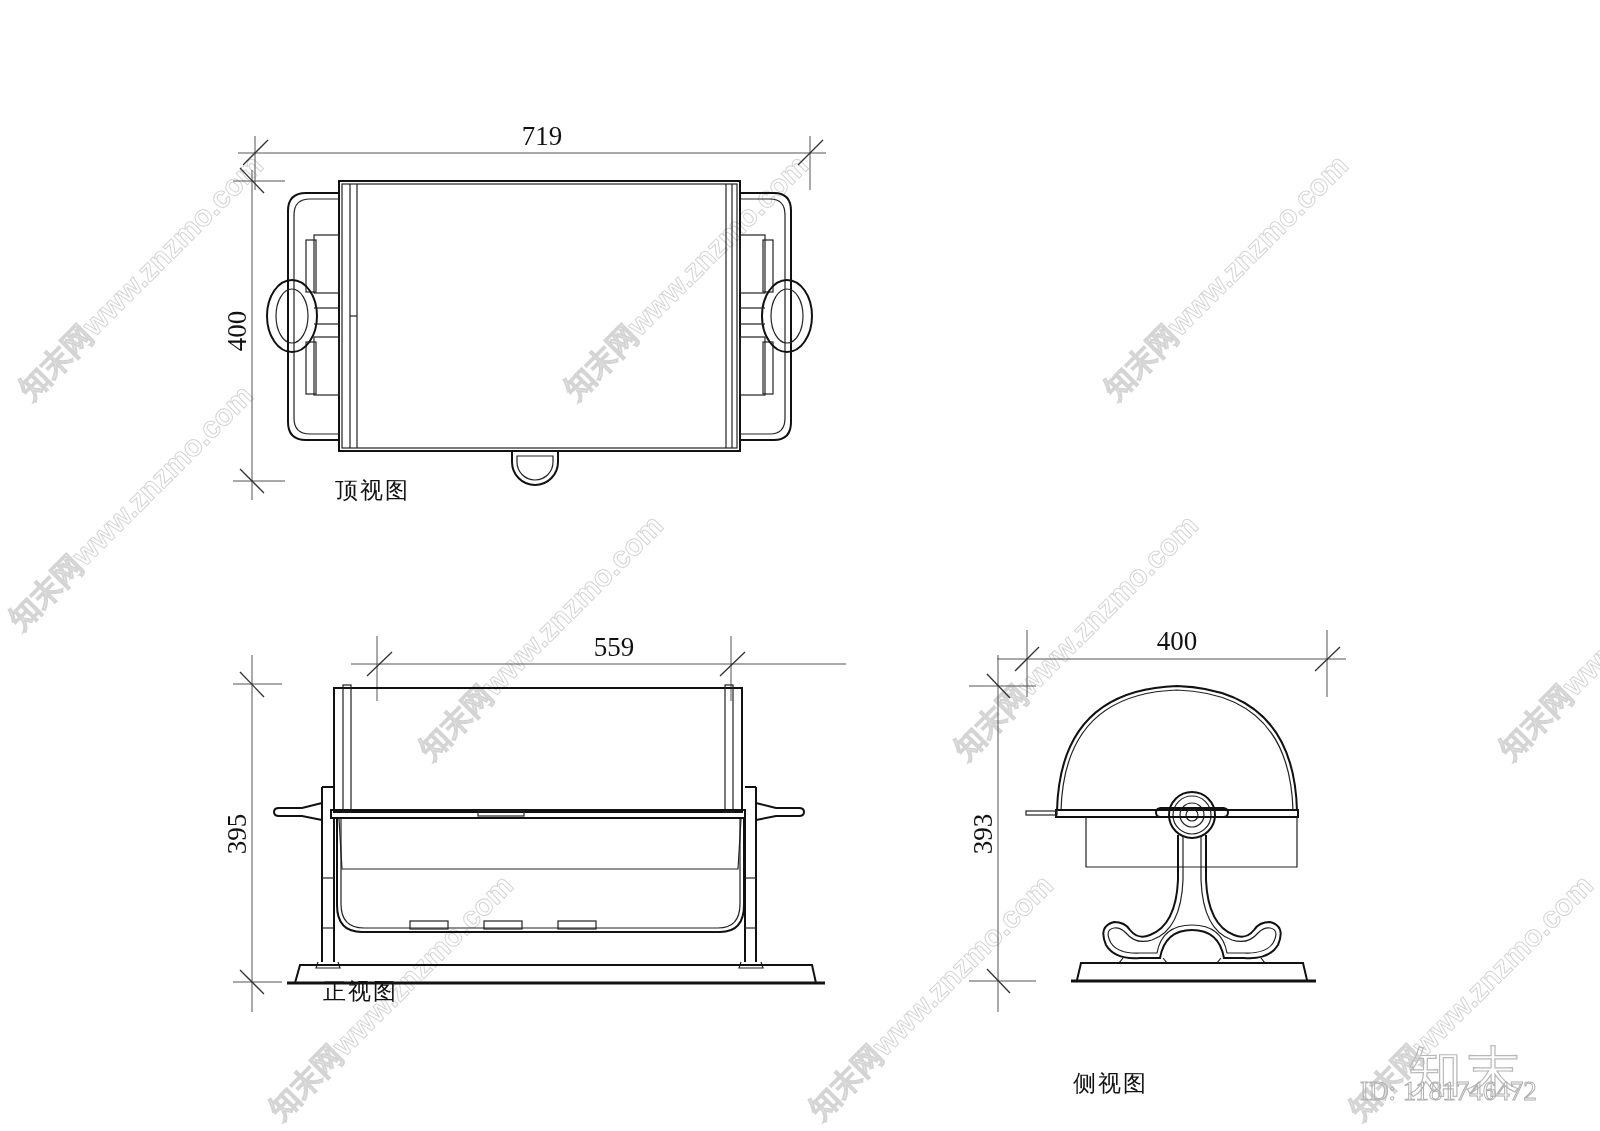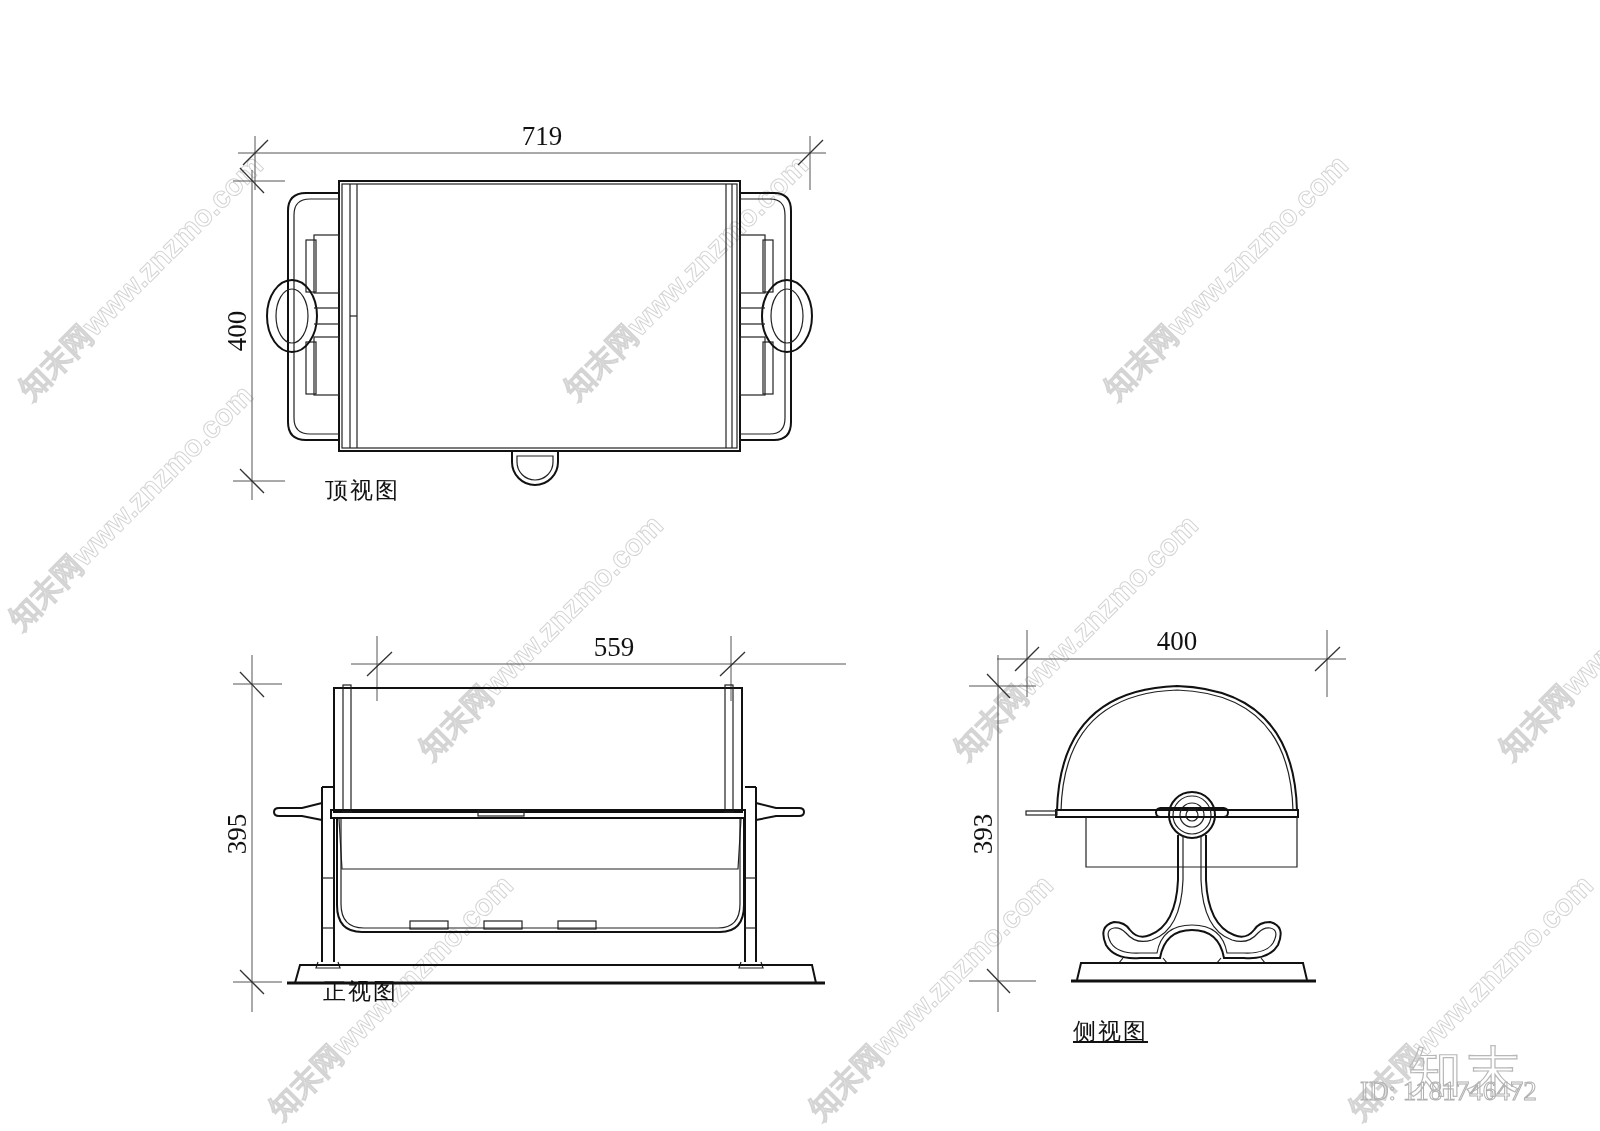--- a/index.html
+++ b/index.html
@@ -169,18 +169,18 @@
     <path class="ln" d="M1178 835 V880 Q1176 925 1150 935 Q1138 940 1130 930 Q1125 922 1114 922 Q1098 926 1106 945 Q1115 960 1140 958 H1160 Q1165 930 1192 930 Q1219 930 1224 958 H1244 Q1269 960 1278 945 Q1286 926 1270 922 Q1259 922 1254 930 Q1246 940 1234 935 Q1208 925 1206 880 V835"></path>
     <path class="thin" d="M1183 835 V880 Q1181 930 1152 940 Q1136 945 1126 933 Q1120 927 1114 928 Q1104 930 1111 943 Q1118 954 1140 953 H1157 Q1162 925 1192 925 Q1222 925 1227 953 H1244 Q1266 954 1273 943 Q1280 930 1270 928 Q1264 927 1258 933 Q1248 945 1232 940 Q1203 930 1201 880 V835"></path>
     <path class="thin" d="M1123 958 L1119 963 H1167 L1163 958"></path>
     <path class="thin" d="M1221 958 L1217 963 H1265 L1261 958"></path>
 
     <path class="ln" d="M1077 980 L1081 963 H1303 L1307 980"></path>
     <line class="ln" x1="1071" y1="981" x2="1316" y2="981" style="stroke-width:3"></line>
   </g>
 </svg>
 
-<div class="label" style="left:325px;top:475px;">顶视图</div>
+<div class="label" style="left:335px;top:475px;">顶视图</div>
 <div class="label" style="left:323px;top:976px;">正视图</div>
-<div class="label" style="left:1073px;top:1016px;text-decoration:underline;">侧视图</div>
+<div class="label" style="left:1073px;top:1068px;">侧视图</div>
 
 <div class="brand">知末</div>
 <div class="brand-id">ID: 1181746472</div>
 
 </body></html>

